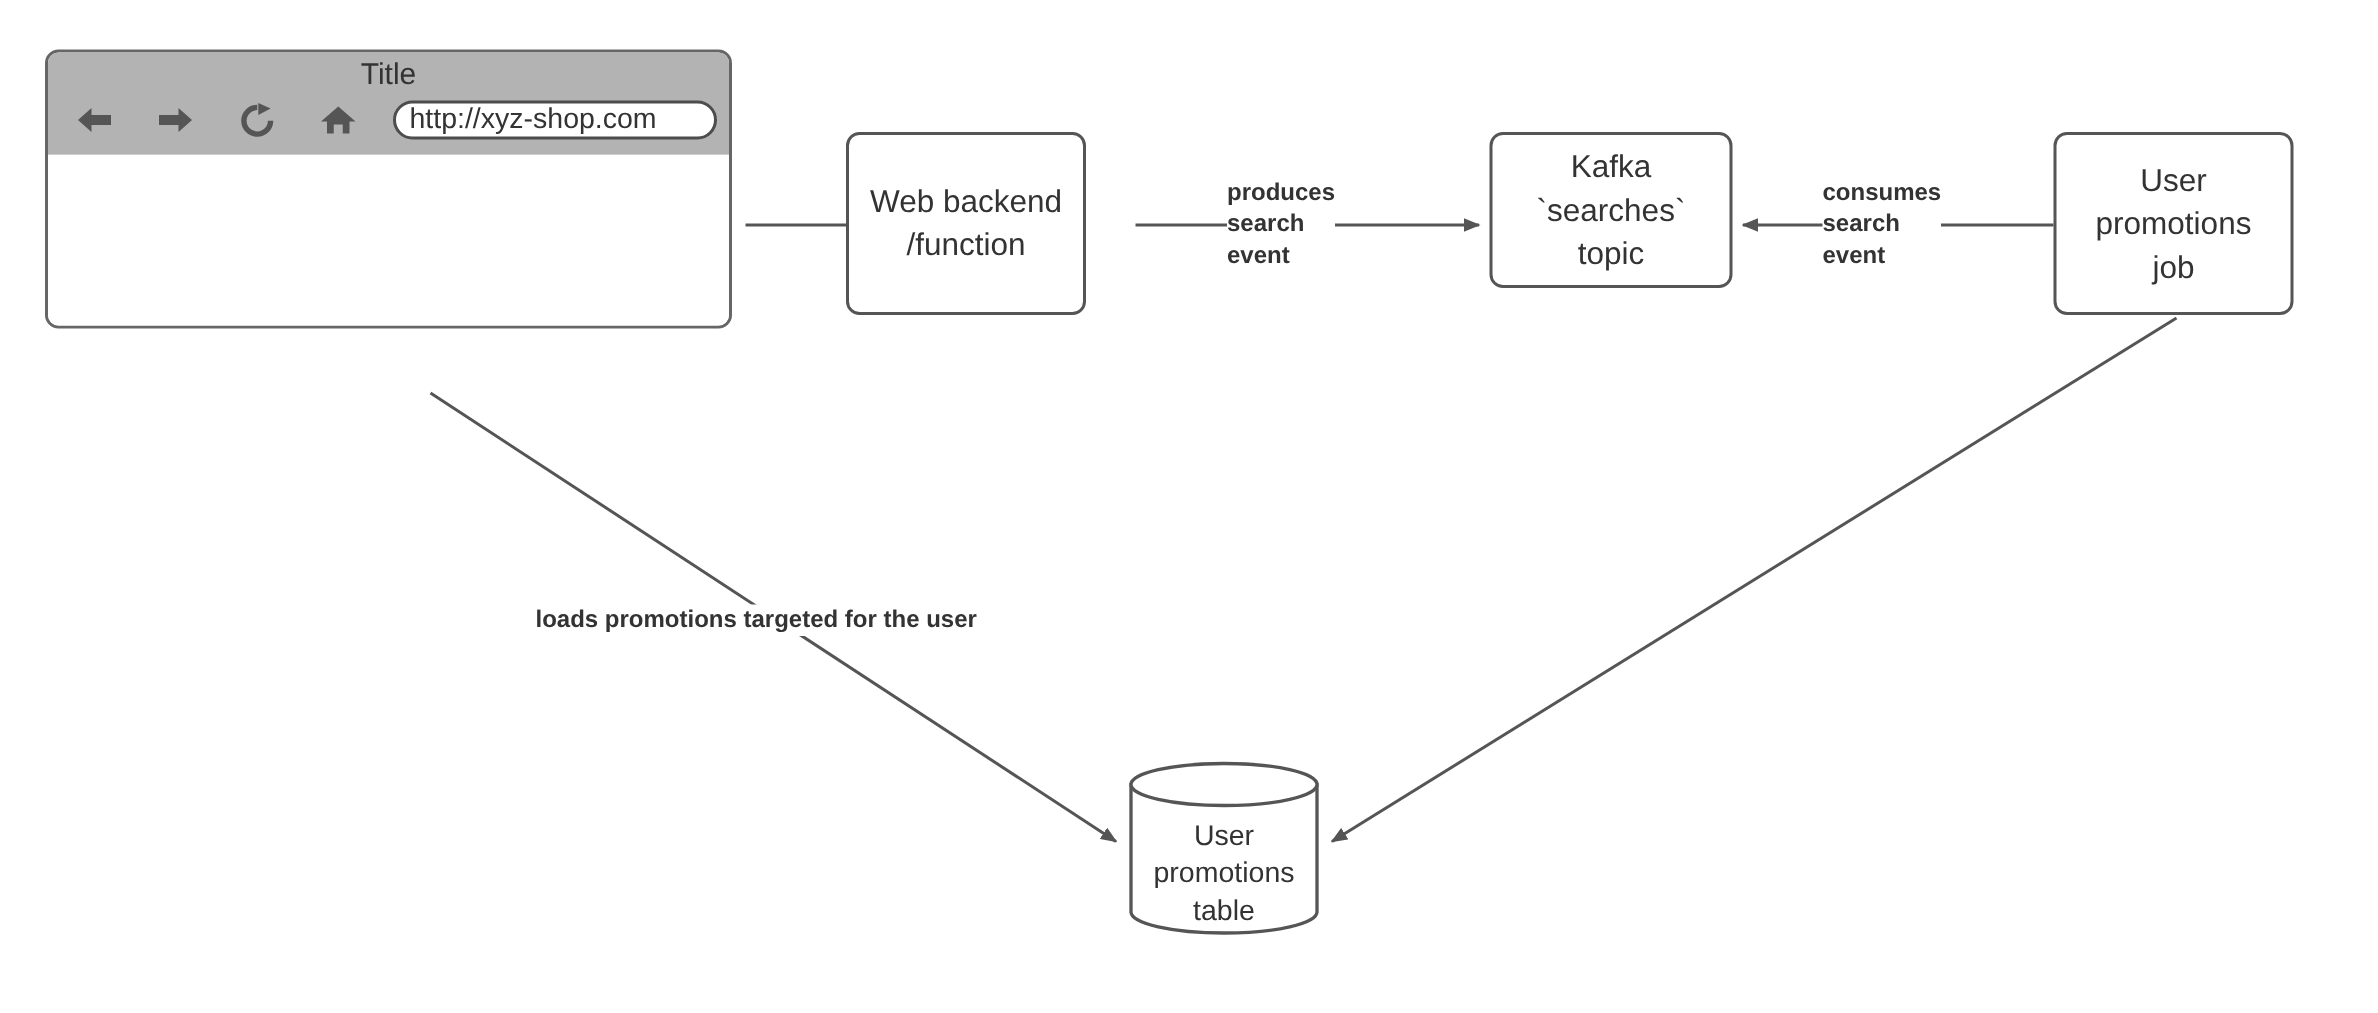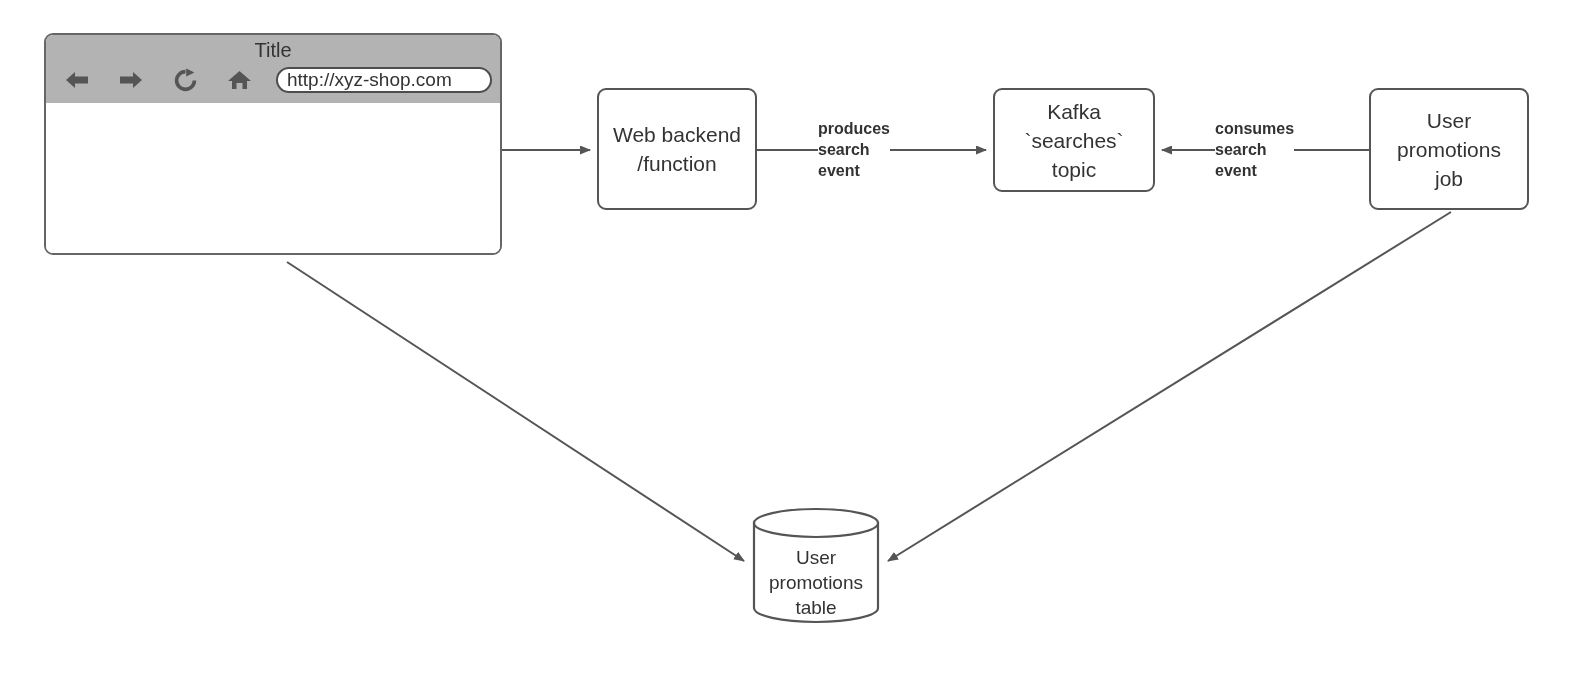--- a/index.html
+++ b/index.html
@@ -22,24 +22,24 @@
     position: absolute;
     left: 0;
     top: 0;
     width: 1585px;
     height: 675px;
   }
 
   
   .browser {
     position: absolute;
-    left: 44px;
+    left: 30px;
     top: 33px;
     width: 458px;
-    height: 222px;
+    height: 186px;
     box-sizing: border-box;
     border: 2px solid #666666;
     border-radius: 9px;
     background: #ffffff;
   }
   .browser-chrome {
     position: absolute;
     left: 0;
     top: 0;
     right: 0;
@@ -115,21 +115,21 @@
     background: #ffffff;
     display: flex;
     align-items: center;
     justify-content: center;
     text-align: center;
     font-size: 21px;
     line-height: 29px;
     color: #333333;
     white-space: pre-line;
   }
-  #node-web-backend  { left: 597px; top: 88px;  width: 160px; height: 122px; }
+  #node-web-backend  { left: 564px; top: 88px;  width: 160px; height: 122px; }
   #node-kafka-topic  { left: 993px; top: 88px;  width: 162px; height: 104px; }
   #node-promo-job    { left: 1369px; top: 88px; width: 160px; height: 122px; }
 
   
   .cylinder {
     position: absolute;
     left: 752px;
     top: 507px;
     width: 128px;
     height: 117px;
@@ -262,15 +262,16 @@
   </div>
 
   <div class="edge-label" id="label-produces">produces
 search
 event</div>
 
   <div class="edge-label" id="label-consumes">consumes
 search
 event</div>
 
+  <div class="edge-label" id="label-loads">loads promotions targeted for the user</div>
 
 
 </div>
 
 </body></html>

